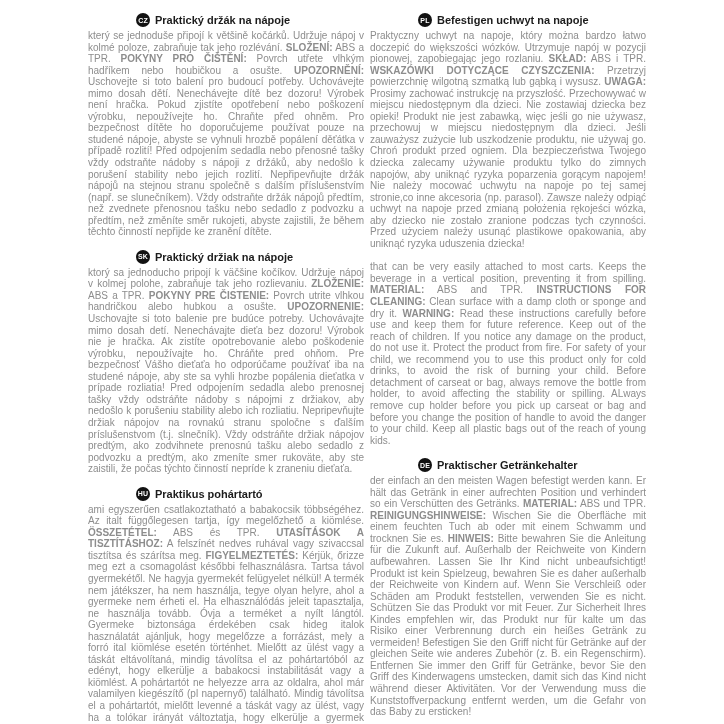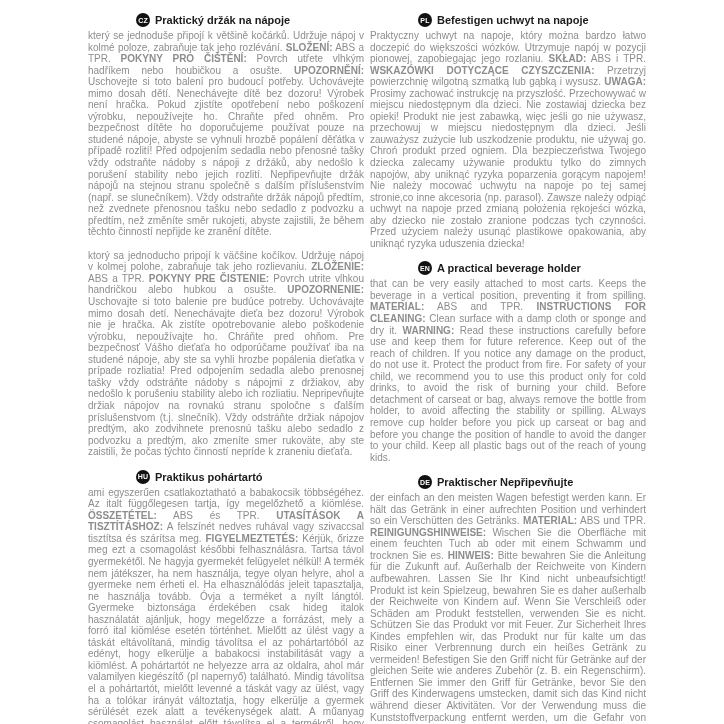--- a/index.html
+++ b/index.html
@@ -79,20 +79,24 @@
   <div class="col">
   <section class="lang-section">
     <div class="sec-header">
       <span class="badge">CZ</span>
       <h2 class="title">Praktický držák na nápoje</h2>
     </div>
     <p class="body-text"><span>který se jednoduše připojí k většině kočárků. Udržuje nápoj v kolmé poloze, zabraňuje tak jeho rozlévání. </span><b>SLOŽENÍ:</b><span> ABS a TPR. </span><b>POKYNY PRO ČIŠTĚNÍ:</b><span> Povrch utřete vlhkým hadříkem nebo houbičkou a osušte. </span><b>UPOZORNĚNÍ:</b><span> Uschovejte si toto balení pro budoucí potřeby. Uchovávejte mimo dosah dětí. Nenechávejte dítě bez dozoru! Výrobek není hračka. Pokud zjistíte opotřebení nebo poškození výrobku, nepoužívejte ho. Chraňte před ohněm. Pro bezpečnost dítěte ho doporučujeme používat pouze na studené nápoje, abyste se vyhnuli hrozbě popálení děťátka v případě rozlití! Před odpojením sedadla nebo přenosné tašky vždy odstraňte nádoby s nápoji z držáků, aby nedošlo k porušení stability nebo jejich rozlití. Nepřipevňujte držák nápojů na stejnou stranu společně s dalším příslušenstvím (např. se slunečníkem). Vždy odstraňte držák nápojů předtím, než zvednete přenosnou tašku nebo sedadlo z podvozku a předtím, než změníte směr rukojeti, abyste zajistili, že během těchto činností nepřijde ke zranění dítěte.</span></p>
   </section>
 
   <section class="lang-section">
+    <div class="sec-header">
+      <span class="badge">SK</span>
+      <h2 class="title">Praktický držiak na nápoje</h2>
+    </div>
     <p class="body-text"><span>ktorý sa jednoducho pripojí k väčšine kočíkov. Udržuje nápoj v kolmej polohe, zabraňuje tak jeho rozlievaniu. </span><b>ZLOŽENIE:</b><span> ABS a TPR. </span><b>POKYNY PRE ČISTENIE:</b><span> Povrch utrite vlhkou handričkou alebo hubkou a osušte. </span><b>UPOZORNENIE:</b><span> Uschovajte si toto balenie pre budúce potreby. Uchovávajte mimo dosah detí. Nenechávajte dieťa bez dozoru! Výrobok nie je hračka. Ak zistíte opotrebovanie alebo poškodenie výrobku, nepoužívajte ho. Chráňte pred ohňom. Pre bezpečnosť Vášho dieťaťa ho odporúčame používať iba na studené nápoje, aby ste sa vyhli hrozbe popálenia dieťatka v prípade rozliatia! Pred odpojením sedadla alebo prenosnej tašky vždy odstráňte nádoby s nápojmi z držiakov, aby nedošlo k porušeniu stability alebo ich rozliatiu. Nepripevňujte držiak nápojov na rovnakú stranu spoločne s ďalším príslušenstvom (t.j. slnečník). Vždy odstráňte držiak nápojov predtým, ako zodvihnete prenosnú tašku alebo sedadlo z podvozku a predtým, ako zmeníte smer rukoväte, aby ste zaistili, že počas týchto činností nepríde k zraneniu dieťaťa.</span></p>
   </section>
 
   <section class="lang-section">
     <div class="sec-header">
       <span class="badge">HU</span>
       <h2 class="title">Praktikus pohártartó</h2>
     </div>
     <p class="body-text"><span>ami egyszerűen csatlakoztatható a babakocsik többségéhez. Az italt függőlegesen tartja, így megelőzhető a kiömlése. </span><b>ÖSSZETÉTEL:</b><span> ABS és TPR. </span><b>UTASÍTÁSOK A TISZTÍTÁSHOZ:</b><span> A felszínét nedves ruhával vagy szivaccsal tisztítsa és szárítsa meg. </span><b>FIGYELMEZTETÉS:</b><span> Kérjük, őrizze meg ezt a csomagolást későbbi felhasználásra. Tartsa távol gyermekétől. Ne hagyja gyermekét felügyelet nélkül! A termék nem játékszer, ha nem használja, tegye olyan helyre, ahol a gyermeke nem érheti el. Ha elhasználódás jeleit tapasztalja, ne használja tovább. Óvja a terméket a nyílt lángtól. Gyermeke biztonsága érdekében csak hideg italok használatát ajánljuk, hogy megelőzze a forrázást, mely a forró ital kiömlése esetén történhet. Mielőtt az ülést vagy a táskát eltávolítaná, mindig távolítsa el az pohártartóból az edényt, hogy elkerülje a babakocsi instabilitását vagy a kiömlést. A pohártartót ne helyezze arra az oldalra, ahol már valamilyen kiegészítő (pl napernyő) található. Mindig távolítsa el a pohártartót, mielőtt levenné a táskát vagy az ülést, vagy ha a tolókar irányát változtatja, hogy elkerülje a gyermek sérülését ezek alatt a tevékenységek alatt. A műanyag csomagolást használat előtt távolítsa el a termékről, hogy megelőzze a gyermek fulladását.</span></p>
   </section>
@@ -100,28 +104,24 @@
   <div class="col">
   <section class="lang-section">
     <div class="sec-header">
       <span class="badge">PL</span>
       <h2 class="title">Befestigen uchwyt na napoje</h2>
     </div>
     <p class="body-text"><span>Praktyczny uchwyt na napoje, który można bardzo łatwo doczepić do większości wózków. Utrzymuje napój w pozycji pionowej, zapobiegając jego rozlaniu. </span><b>SKŁAD:</b><span> ABS i TPR. </span><b>WSKAZÓWKI DOTYCZĄCE CZYSZCZENIA:</b><span> Przetrzyj powierzchnię wilgotną szmatką lub gąbką i wysusz. </span><b>UWAGA:</b><span> Prosimy zachować instrukcję na przyszłość. Przechowywać w miejscu niedostępnym dla dzieci. Nie zostawiaj dziecka bez opieki! Produkt nie jest zabawką, więc jeśli go nie używasz, przechowuj w miejscu niedostępnym dla dzieci. Jeśli zauważysz zużycie lub uszkodzenie produktu, nie używaj go. Chroń produkt przed ogniem. Dla bezpieczeństwa Twojego dziecka zalecamy używanie produktu tylko do zimnych napojów, aby uniknąć ryzyka poparzenia gorącym napojem! Nie należy mocować uchwytu na napoje po tej samej stronie,co inne akcesoria (np. parasol). Zawsze należy odpiąć uchwyt na napoje przed zmianą położenia rękojeści wózka, aby dziecko nie zostało zranione podczas tych czynności. Przed użyciem należy usunąć plastikowe opakowania, aby uniknąć ryzyka uduszenia dziecka!</span></p>
   </section>
 
   <section class="lang-section">
-    <div class="sec-header">
-      <span class="badge">EN</span>
-      <h2 class="title">A practical beverage holder</h2>
-    </div>
     <p class="body-text"><span>that can be very easily attached to most carts. Keeps the beverage in a vertical position, preventing it from spilling. </span><b>MATERIAL:</b><span> ABS and TPR. </span><b>INSTRUCTIONS FOR CLEANING:</b><span> Clean surface with a damp cloth or sponge and dry it. </span><b>WARNING:</b><span> Read these instructions carefully before use and keep them for future reference. Keep out of the reach of children. If you notice any damage on the product, do not use it. Protect the product from fire. For safety of your child, we recommend you to use this product only for cold drinks, to avoid the risk of burning your child. Before detachment of carseat or bag, always remove the bottle from holder, to avoid affecting the stability or spilling. ALways remove cup holder before you pick up carseat or bag and before you change the position of handle to avoid the danger to your child. Keep all plastic bags out of the reach of young kids.</span></p>
   </section>
 
   <section class="lang-section">
     <div class="sec-header">
       <span class="badge">DE</span>
-      <h2 class="title">Praktischer Nepřipevňujte</h2>
+      <h2 class="title">Praktischer Getränkehalter</h2>
     </div>
     <p class="body-text"><span>der einfach an den meisten Wagen befestigt werden kann. Er hält das Getränk in einer aufrechten Position und verhindert so ein Verschütten des Getränks. </span><b>MATERIAL:</b><span> ABS und TPR. </span><b>REINIGUNGSHINWEISE:</b><span> Wischen Sie die Oberfläche mit einem feuchten Tuch ab oder mit einem Schwamm und trocknen Sie es. </span><b>HINWEIS:</b><span> Bitte bewahren Sie die Anleitung für die Zukunft auf. Außerhalb der Reichweite von Kindern aufbewahren. Lassen Sie Ihr Kind nicht unbeaufsichtigt! Produkt ist kein Spielzeug, bewahren Sie es daher außerhalb der Reichweite von Kindern auf. Wenn Sie Verschleiß oder Schäden am Produkt feststellen, verwenden Sie es nicht. Schützen Sie das Produkt vor mit Feuer. Zur Sicherheit Ihres Kindes empfehlen wir, das Produkt nur für kalte um das Risiko einer Verbrennung durch ein heißes Getränk zu vermeiden! Befestigen Sie den Griff nicht für Getränke auf der gleichen Seite wie anderes Zubehör (z. B. ein Regenschirm). Entfernen Sie immer den Griff für Getränke, bevor Sie den Griff des Kinderwagens umstecken, damit sich das Kind nicht während dieser Aktivitäten. Vor der Verwendung muss die Kunststoffverpackung entfernt werden, um die Gefahr von das Baby zu ersticken!</span></p>
   </section>
 </div>
 </div>
 
 </body></html>

